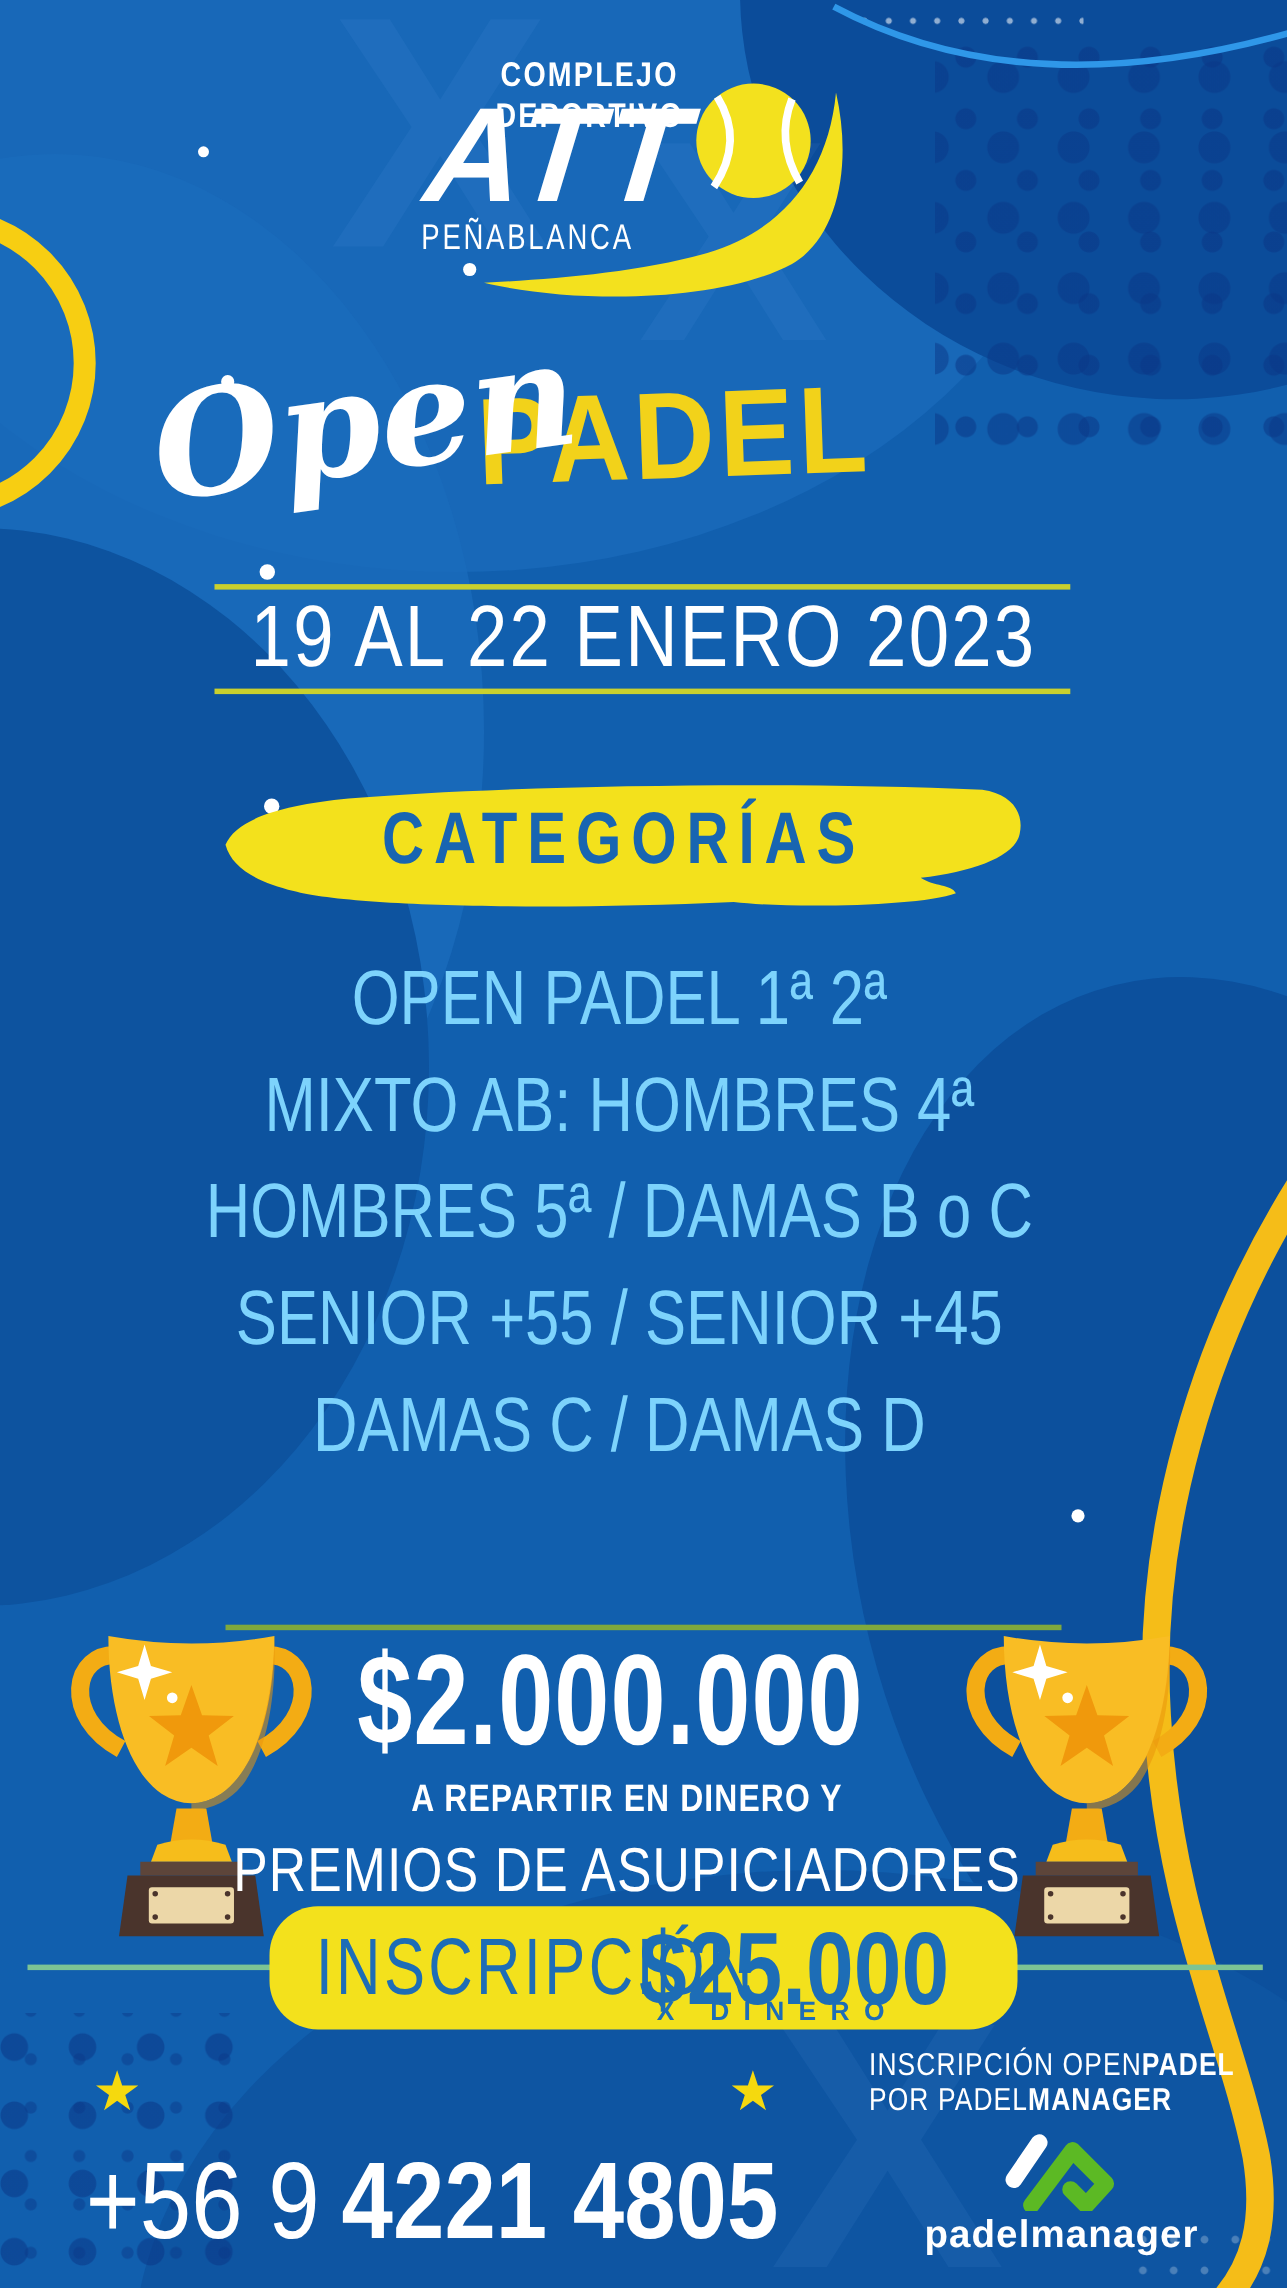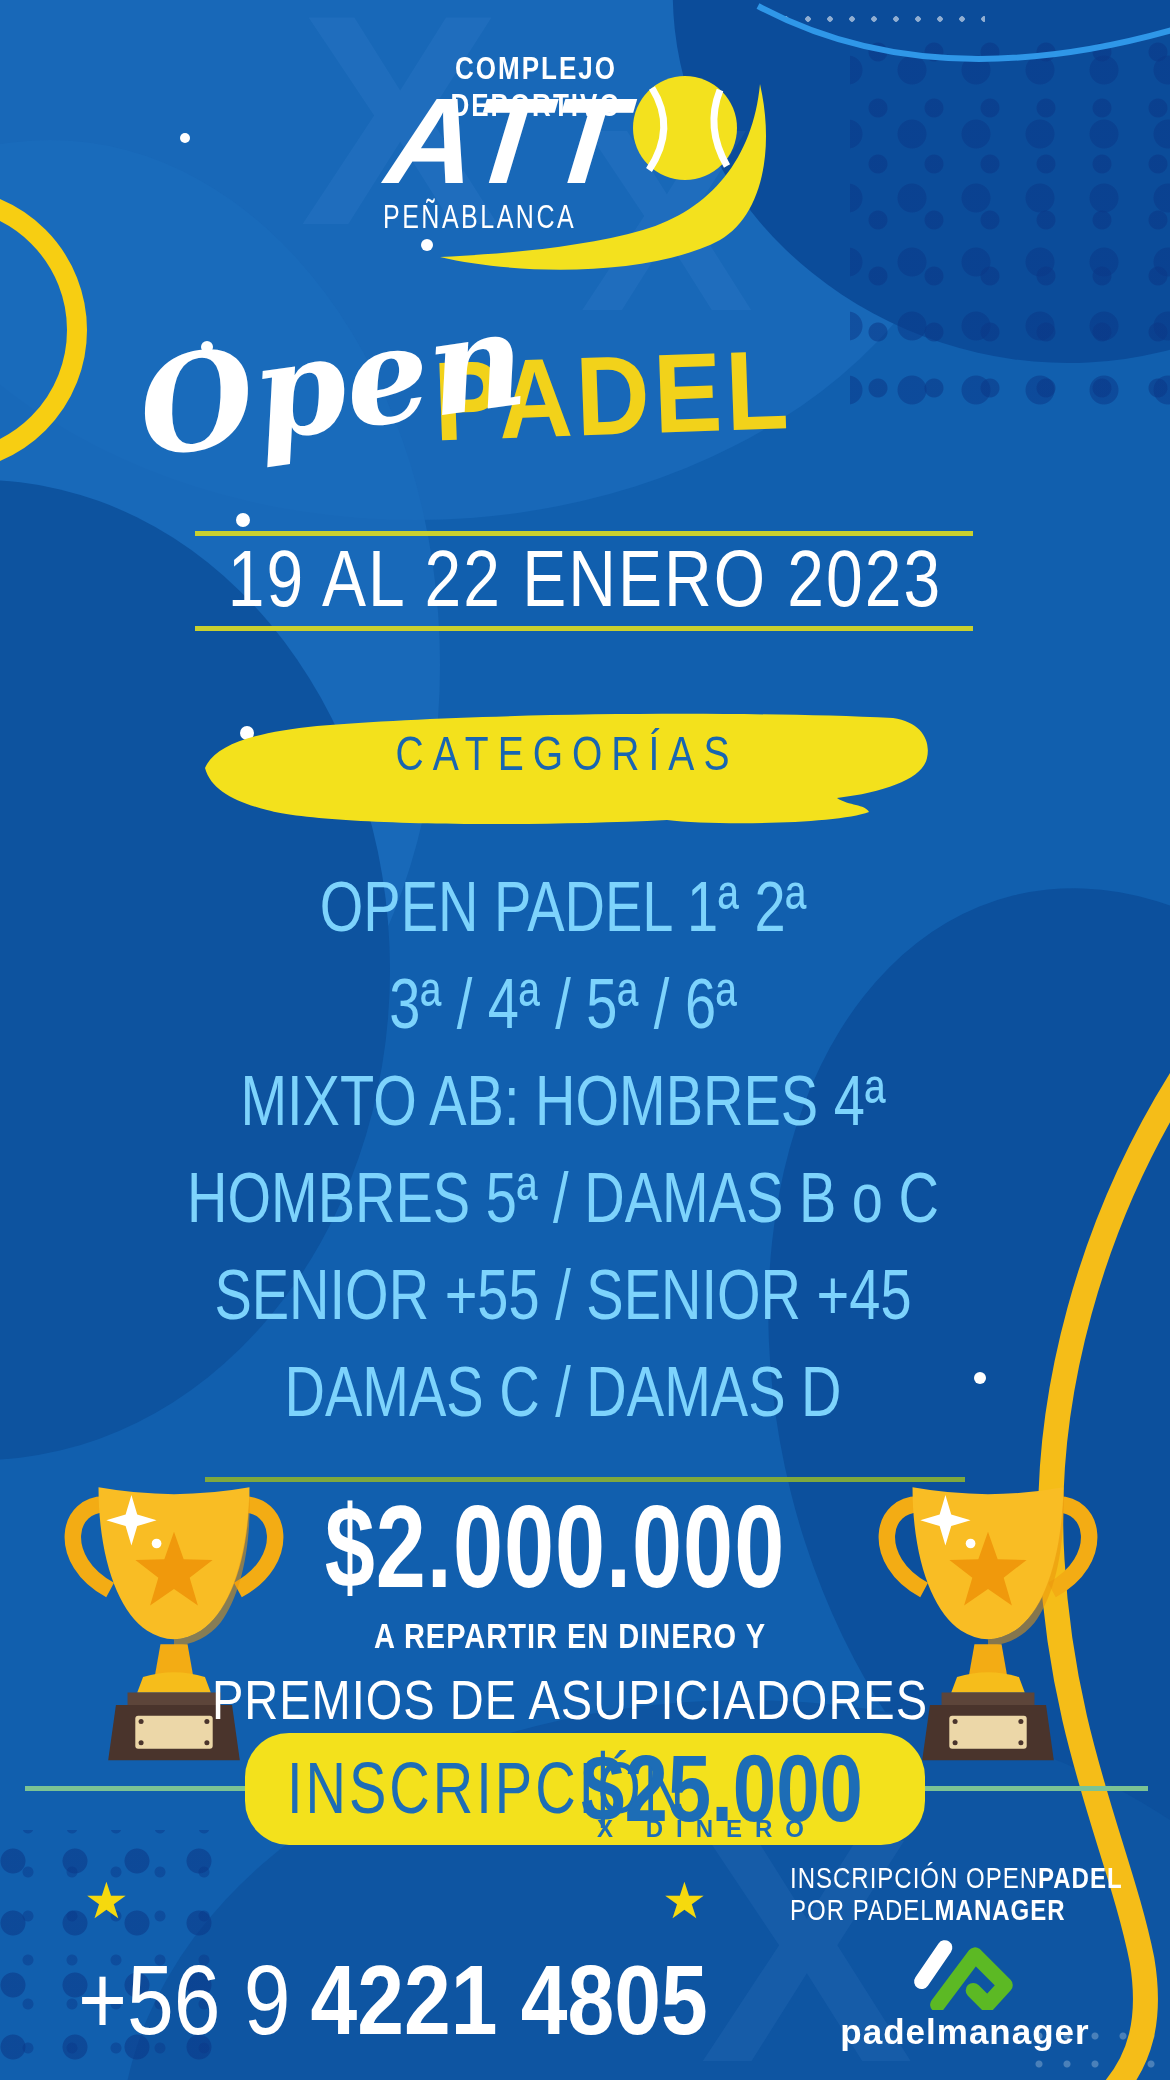--- a/index.html
+++ b/index.html
@@ -49,21 +49,21 @@
   .club-line2 .cond{transform:scaleY(1.3); transform-origin:left center;}
   .title-script{left:138px; top:318px; z-index:3; font-family:"DejaVu Serif", serif; font-style:italic; font-weight:700; font-size:132px; color:#fff; transform:rotate(-8deg); line-height:1;}
   .title-main{left:432px; top:346px; z-index:2; font-size:102px; font-weight:700; color:#f2d21a; letter-spacing:4px; transform:rotate(-2deg) scaleY(1.1); transform-origin:left top; line-height:1;}
   .rule{position:absolute; height:5px; z-index:2;}
   .rule-olive{background:#c9d02e;}
   .rule-green{background:#7fa83e;}
   .rule-teal{background:#7cc394;}
   .date-text{left:150px; top:540px; width:870px; z-index:2; font-size:66px; font-weight:400; color:#fff; letter-spacing:2px;}
   .date-text .cond{transform:scaleY(1.2);}
   .brush-svg{left:197px; top:706px; z-index:2;}
-  .cat-heading{left:197px; top:732px; width:740px; z-index:3; font-size:39px; font-weight:400; color:#1865b1; letter-spacing:9px;}
+  .cat-heading{left:197px; top:732px; width:740px; z-index:3; font-size:53px; font-weight:700; color:#1865b1; letter-spacing:9px;}
   .cat-heading .cond{transform:scaleY(1.25);}
   .cat-list{left:0; top:858px; width:1126px; z-index:2; font-size:56px; font-weight:400; color:#7dd3fc; text-align:center;}
   .cat-line{height:97px; line-height:97px;}
   .cat-line .cond{transform:scaleY(1.25); line-height:normal;}
   .prize-amount{left:150px; top:1496px; width:810px; z-index:2; font-size:90px; font-weight:700; color:#fff; letter-spacing:1px;}
   .prize-amount .cond{transform:scaleY(1.3);}
   .prize-detail1{left:165px; top:1620px; width:810px; z-index:2; font-size:29px; font-weight:700; color:#fff; letter-spacing:1px;}
   .prize-detail2{left:165px; top:1672px; width:810px; z-index:2; font-size:47px; font-weight:400; color:#ffffff; letter-spacing:1px;}
   .prize-detail1 .cond,.prize-detail2 .cond{transform:scaleY(1.2);}
   .pill{left:245px; top:1733px; width:680px; height:112px; z-index:3; background:#f3e11c; border-radius:44px;}
@@ -139,21 +139,20 @@
   <div class="abs date-text center"><span class="cond">19 AL 22 ENERO 2023</span></div>
   <div class="rule rule-olive" style="left:195px; top:626px; width:778px;"></div>
 
   <svg class="abs brush-svg" width="740" height="122" viewBox="0 0 740 122">
     <path d="M 8,62 C 18,38 60,26 120,20 C 260,8 520,4 696,12 C 724,16 734,34 730,52 C 726,72 690,86 640,92 C 652,100 668,98 672,106 C 640,118 520,120 470,114 C 300,122 120,118 70,104 C 38,96 14,84 8,62 Z" fill="#f3e11c"></path>
   </svg>
   <div class="abs cat-heading center"><span class="cond">CATEGORÍAS</span></div>
 
   <div class="abs cat-list">
     <div class="cat-line"><span class="cond">OPEN PADEL 1ª 2ª</span></div>
-    <div class="cat-line"><span class="cond">3ª / 4ª / 5ª / 6ª</span></div>
     <div class="cat-line"><span class="cond">MIXTO AB: HOMBRES 4ª</span></div>
     <div class="cat-line"><span class="cond">HOMBRES 5ª / DAMAS B o C</span></div>
     <div class="cat-line"><span class="cond">SENIOR +55 / SENIOR +45</span></div>
     <div class="cat-line"><span class="cond">DAMAS C / DAMAS D</span></div>
   </div>
 
   <div class="rule rule-green" style="left:205px; top:1477px; width:760px;"></div>
 
   <svg class="abs trophy" style="left:48px; top:1468px;" width="252" height="300" viewBox="0 0 260 310">
     <path d="M62,38 C18,34 8,96 64,126" fill="none" stroke="#f3ac14" stroke-width="17"></path>

